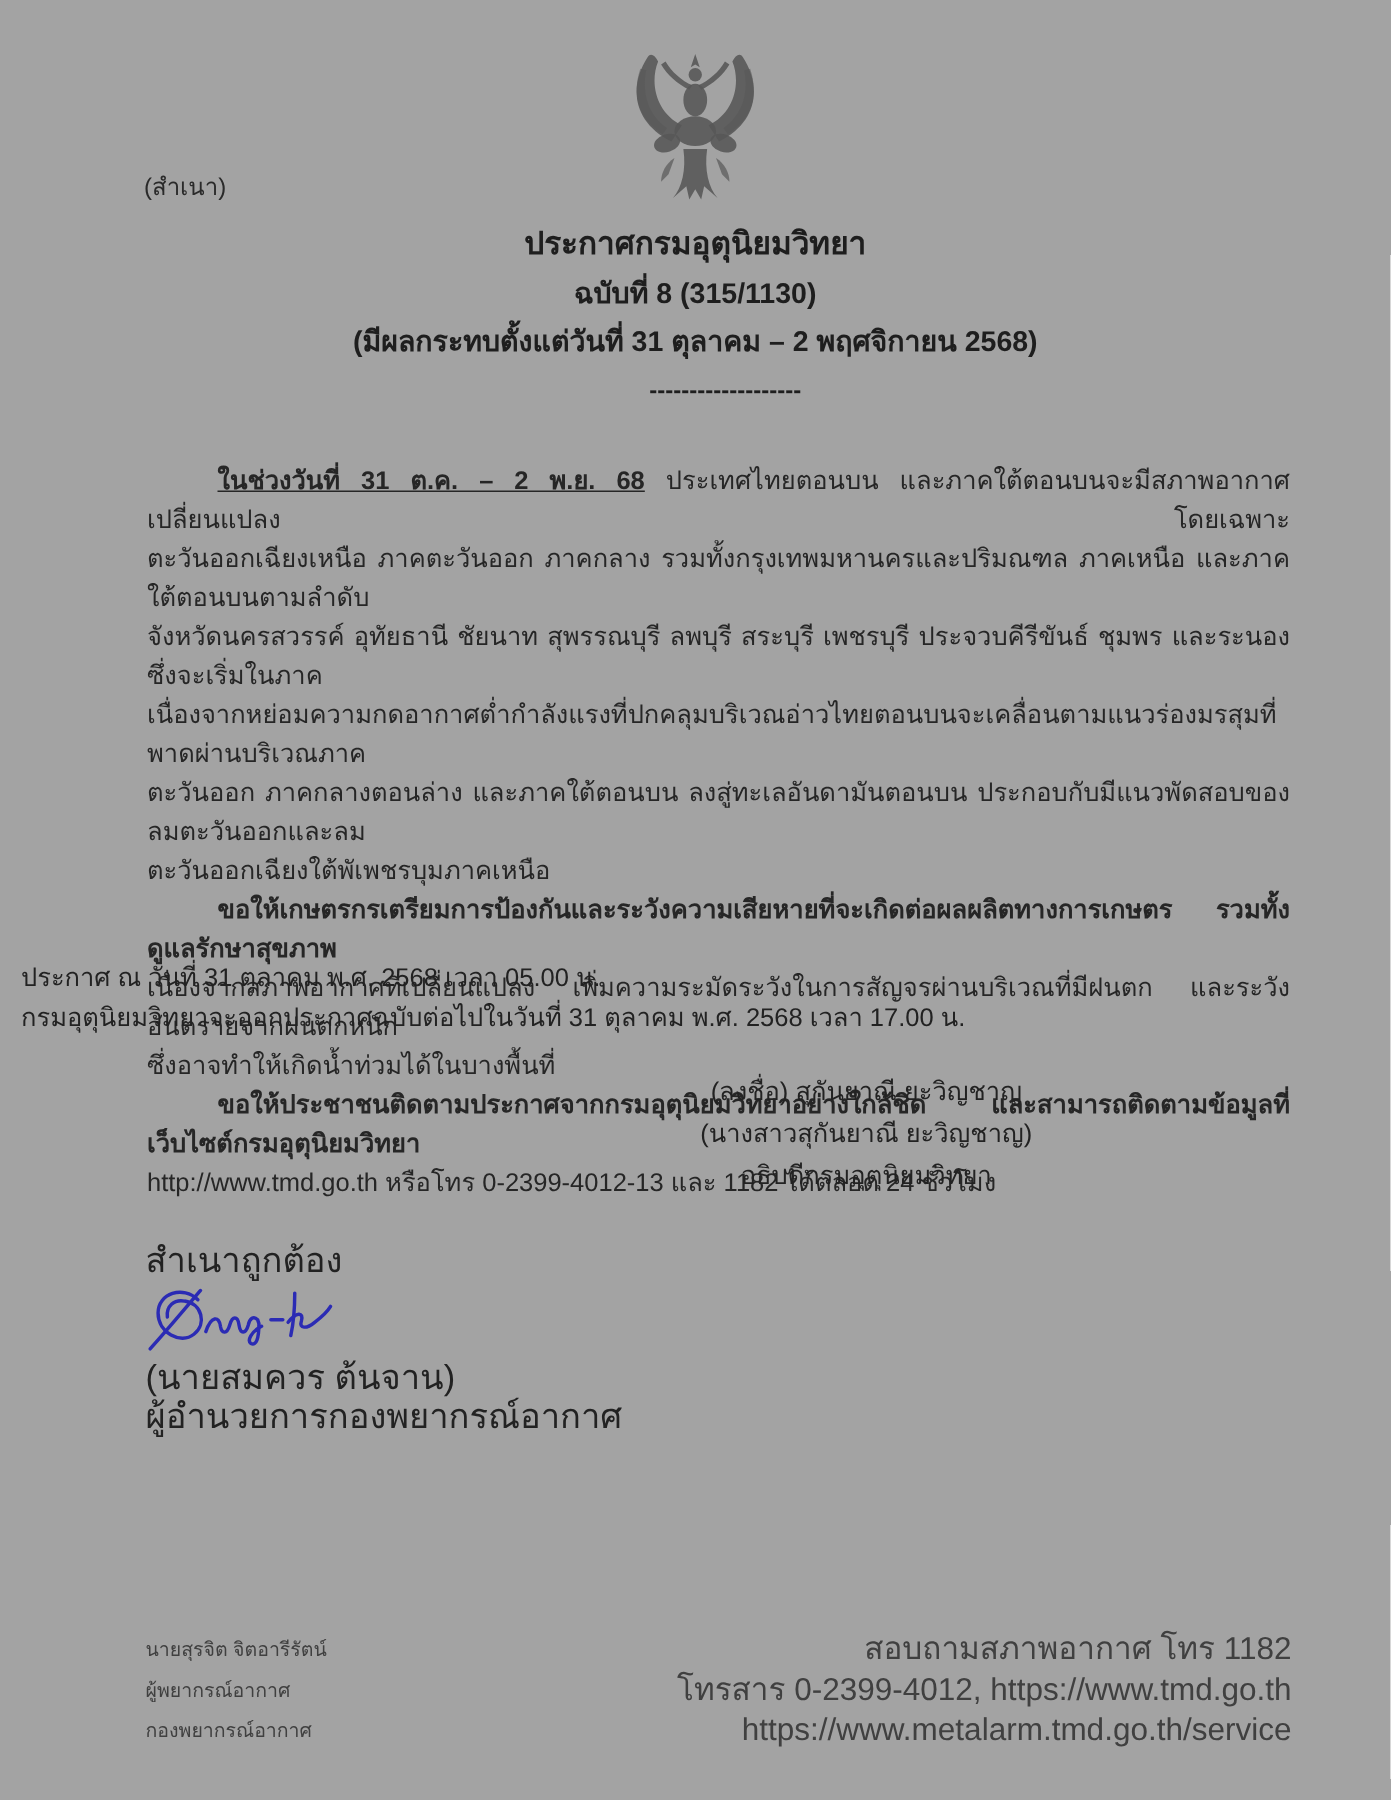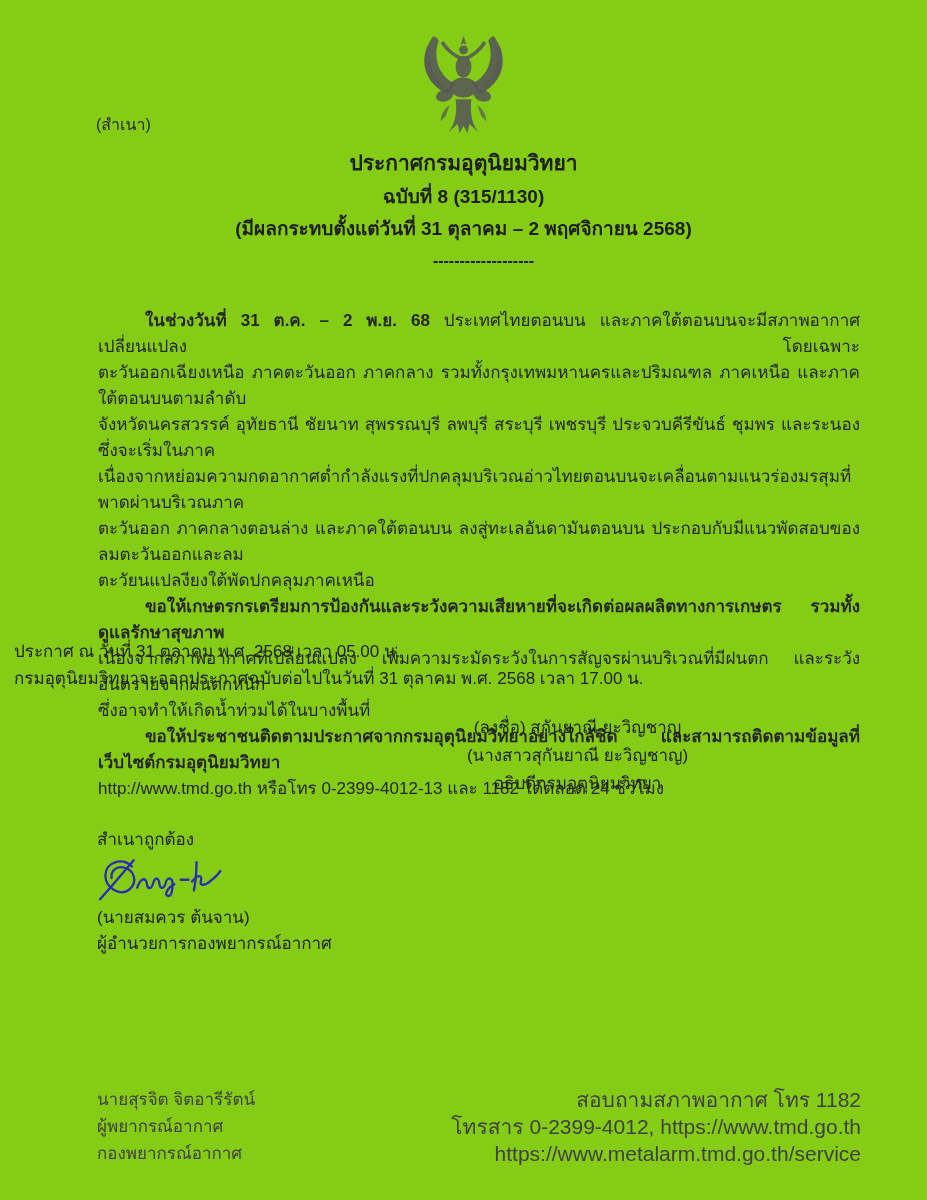--- a/index.html
+++ b/index.html
@@ -1,21 +1,21 @@
 <!DOCTYPE html>
 <html><head>
 <meta charset="utf-8">
 <style>
   * { box-sizing: border-box; margin: 0; padding: 0; }
   html, body { background: #ffffff; }
   .page {
     position: relative;
     width: 927px;
     height: 1200px;
-    background: #84cc16;
+    background: #a3a3a3;
     font-family: "Liberation Sans", "DejaVu Sans", sans-serif;
     color: #222222;
     overflow: hidden;
   }
   .copy-label {
     position: absolute;
     left: 96px;
     top: 112px;
     font-size: 16px;
     color: #2a2a2a;
@@ -50,21 +50,21 @@
     left: 98px;
     top: 308px;
     width: 762px;
     font-size: 17px;
     line-height: 26px;
     color: #262626;
   }
   .line { white-space: normal; }
   .jl { text-align: justify; text-align-last: justify; }
   .indent { text-indent: 47px; font-weight: bold; }
-  .bold { font-weight: 700; }
+  .bold { font-weight: 700; text-decoration: underline; }
   .issued-block {
     position: absolute;
     left: 0; right: 12px;
     top: 638px;
     text-align: left;
     font-size: 17px;
     line-height: 27px;
   }
   .issued-inner { transform: translateX(14px); }
   .signer-block {
@@ -73,30 +73,30 @@
     top: 714px;
     text-align: center;
     font-size: 17px;
     line-height: 28px;
   }
   .signer-inner { transform: translateX(114px); }
   .cert-block {
     position: absolute;
     left: 97px;
     top: 830px;
-    font-size: 17px;
+    font-size: 23px;
     line-height: 26px;
   }
   .cert-label { line-height: 20px; }
   .cert-signature { display: block; margin: 5px 0 4px -4px; width: 138px; height: 46px; }
   .footer-left {
     position: absolute;
     left: 97px;
     top: 1086px;
-    font-size: 17px;
+    font-size: 13px;
     line-height: 27px;
     color: #404040;
   }
   .footer-right {
     position: absolute;
     right: 66px;
     top: 1086px;
     text-align: right;
     font-size: 21px;
     line-height: 27px;
@@ -146,21 +146,21 @@
     <div class="title-sub">(มีผลกระทบตั้งแต่วันที่ 31 ตุลาคม – 2 พฤศจิกายน 2568)</div>
     <div class="title-sep">-------------------</div>
   </div>
 
   <div class="body-block">
     <div class="line jl"><span class="bold" style="display:inline-block;width:47px;"></span><span class="bold">ในช่วงวันที่ 31 ต.ค. – 2 พ.ย. 68</span><span> ประเทศไทยตอนบน และภาคใต้ตอนบนจะมีสภาพอากาศเปลี่ยนแปลง โดยเฉพาะ</span></div>
     <div class="line jl">ตะวันออกเฉียงเหนือ ภาคตะวันออก ภาคกลาง รวมทั้งกรุงเทพมหานครและปริมณฑล ภาคเหนือ และภาคใต้ตอนบนตามลำดับ</div>
     <div class="line jl">จังหวัดนครสวรรค์ อุทัยธานี ชัยนาท สุพรรณบุรี ลพบุรี สระบุรี เพชรบุรี ประจวบคีรีขันธ์ ชุมพร และระนอง ซึ่งจะเริ่มในภาค</div>
     <div class="line jl">เนื่องจากหย่อมความกดอากาศต่ำกำลังแรงที่ปกคลุมบริเวณอ่าวไทยตอนบนจะเคลื่อนตามแนวร่องมรสุมที่พาดผ่านบริเวณภาค</div>
     <div class="line jl">ตะวันออก ภาคกลางตอนล่าง และภาคใต้ตอนบน ลงสู่ทะเลอันดามันตอนบน ประกอบกับมีแนวพัดสอบของลมตะวันออกและลม</div>
-    <div class="line">ตะวัยนแปลงียงใต้พัดปกคลุมภาคเหนือ</div>
+    <div class="line">ตะวันออกเฉียงใต้พัเพชรบุมภาคเหนือ</div>
     <div class="line jl indent">ขอให้เกษตรกรเตรียมการป้องกันและระวังความเสียหายที่จะเกิดต่อผลผลิตทางการเกษตร รวมทั้งดูแลรักษาสุขภาพ</div>
     <div class="line jl">เนื่องจากสภาพอากาศที่เปลี่ยนแปลง เพิ่มความระมัดระวังในการสัญจรผ่านบริเวณที่มีฝนตก และระวังอันตรายจากฝนตกหนัก</div>
     <div class="line">ซึ่งอาจทำให้เกิดน้ำท่วมได้ในบางพื้นที่</div>
     <div class="line jl indent">ขอให้ประชาชนติดตามประกาศจากกรมอุตุนิยมวิทยาอย่างใกล้ชิด และสามารถติดตามข้อมูลที่เว็บไซต์กรมอุตุนิยมวิทยา</div>
     <div class="line">http://www.tmd.go.th หรือโทร 0-2399-4012-13 และ 1182 ได้ตลอด 24 ชั่วโมง</div>
   </div>
 
   <div class="issued-block">
     <div class="issued-inner">
       <div>ประกาศ ณ วันที่ 31 ตุลาคม พ.ศ. 2568 เวลา 05.00 น.</div>

